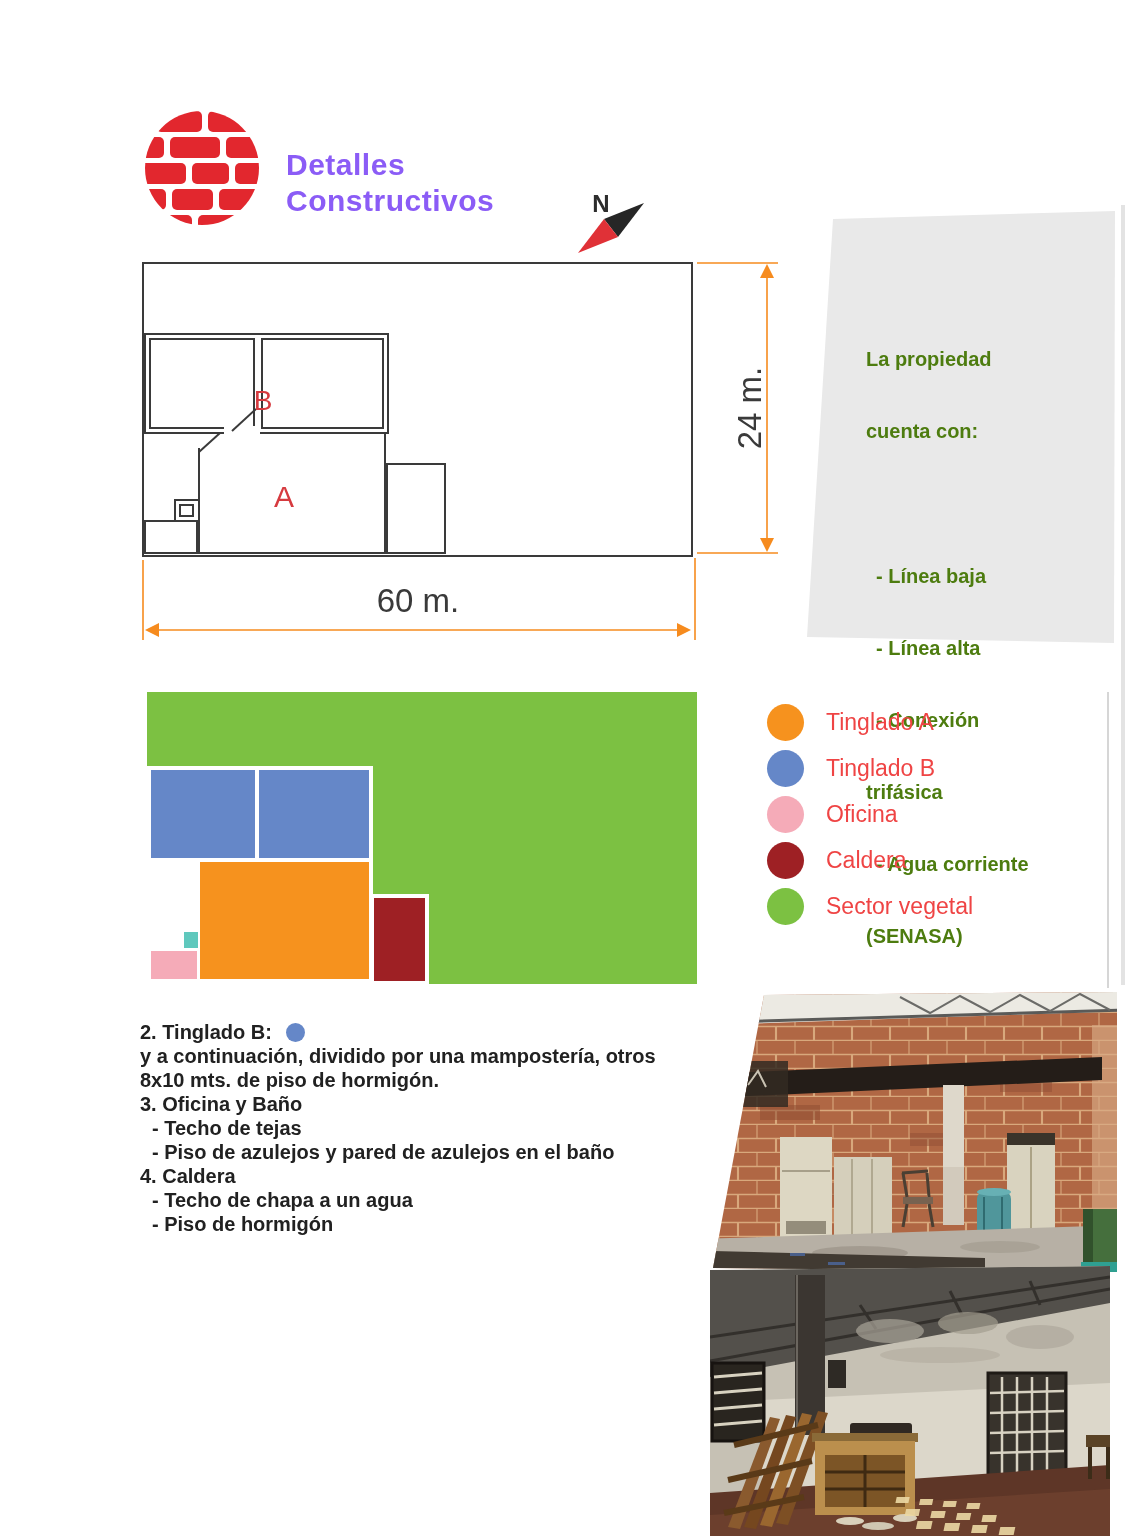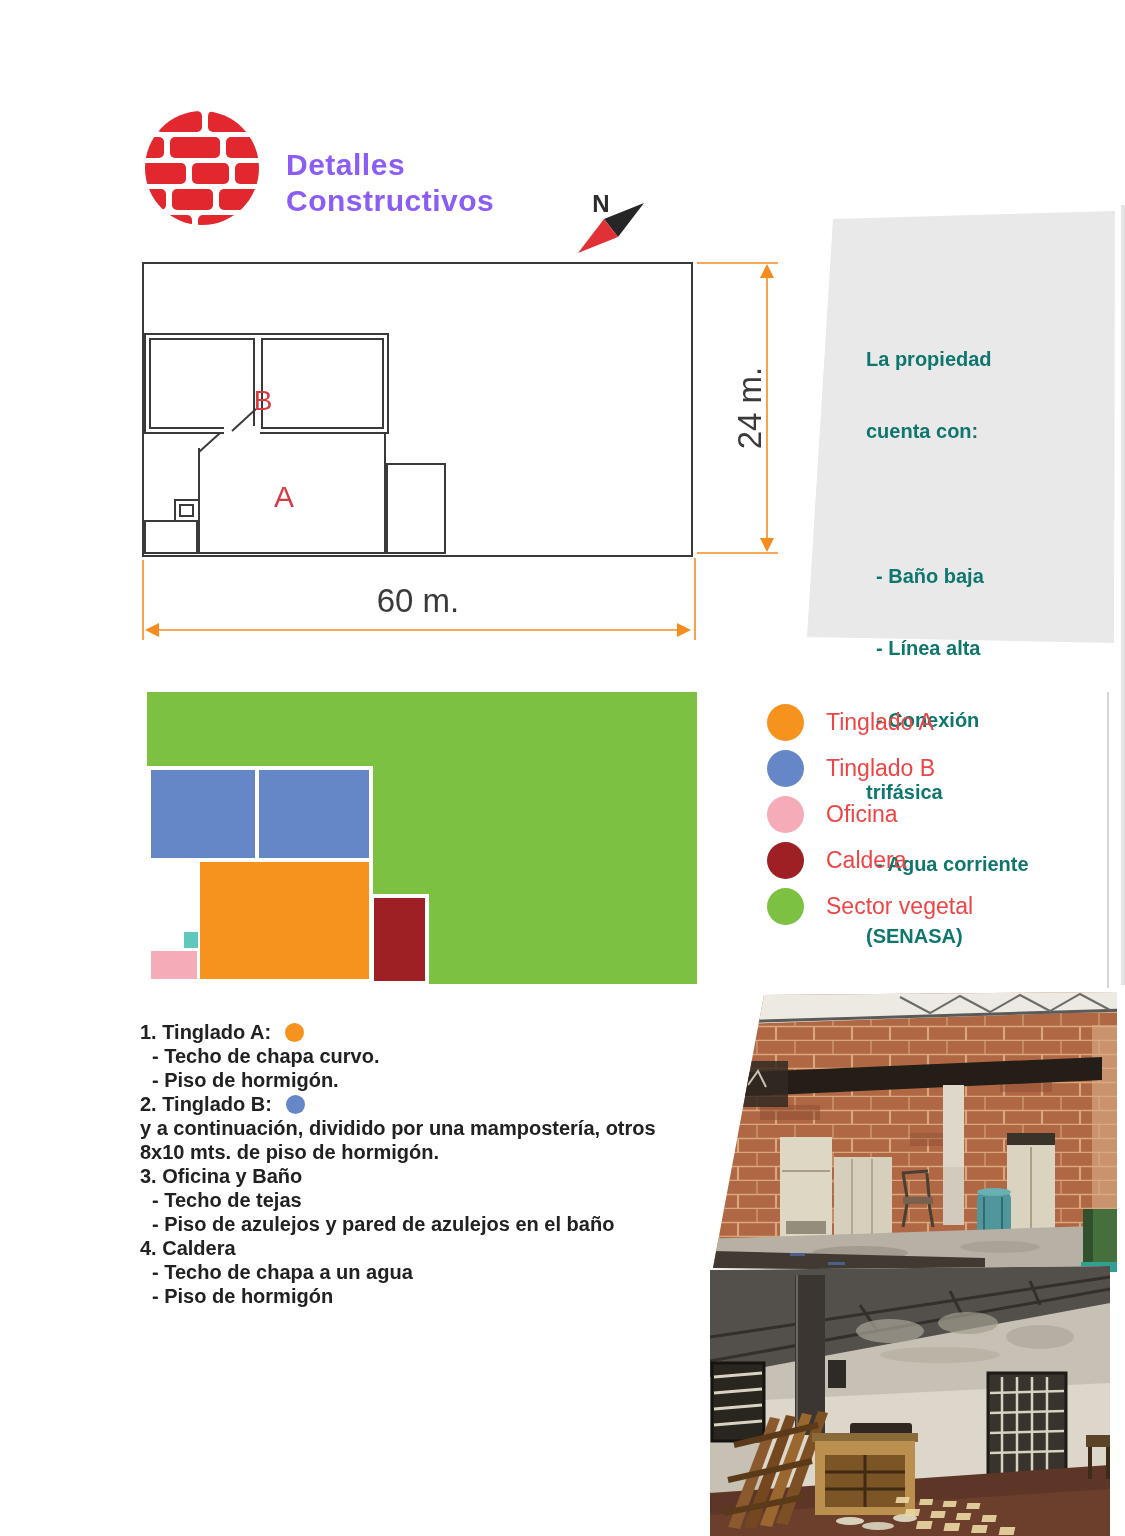--- a/index.html
+++ b/index.html
@@ -107,25 +107,25 @@
   <text x="418" y="612" font-size="33" fill="#3a3a3a" text-anchor="middle">60 m.</text>
   <text x="761" y="408" transform="rotate(-90 761 408)" font-size="33" fill="#3a3a3a" text-anchor="middle">24 m.</text>
 
   <g fill="currentColor" style="color: rgb(214, 58, 63);">
     <text x="263" y="410" font-size="28" text-anchor="middle">B</text>
     <text x="284" y="507" font-size="30" text-anchor="middle">A</text>
   </g>
 </svg>
 
 <div class="abs" id="prop-panel" style="background-color: rgb(233, 233, 233);"></div>
-<div class="abs" id="prop-text" style="color: #0f766e;">
+<div class="abs" id="prop-text" style="color: #4d7c0f;">
   <div>La propiedad</div>
   <div>cuenta con:</div>
   <div class="blank"></div>
-  <div class="indent">- Baño baja</div>
+  <div class="indent">- Línea baja</div>
   <div class="indent">- Línea alta</div>
   <div class="indent">- Conexión</div>
   <div>trifásica</div>
   <div class="indent">- Agua corriente</div>
   <div>(SENASA)</div>
 </div>
 
 <svg style="left:140px;top:685px" width="570" height="305" viewBox="140 685 570 305">
   <polygon points="147,692 697,692 697,984 429,984 429,894 373,894 373,766 147,766" style="fill: rgb(124, 193, 66);"></polygon>
   <rect x="151" y="770" width="104" height="88" style="fill: rgb(101, 135, 200);"></rect>
@@ -153,25 +153,20 @@
     <span class="lswatch" style="background-color: rgb(158, 32, 36);"></span>
     <span class="llabel">Caldera</span>
   </div>
   <div class="lrow">
     <span class="lswatch" style="background-color: rgb(124, 193, 66);"></span>
     <span class="llabel">Sector vegetal</span>
   </div>
 </div>
 
 <div class="abs" id="sections" style="color: rgb(33, 33, 33);">
-  <div class="section">
-    <div class="s-head"><span>1. Tinglado A:</span><span class="dot" style="background-color: rgb(246, 146, 30);"></span></div>
-    <div class="s-line dash-line">- Techo de chapa curvo.</div>
-    <div class="s-line dash-line">- Piso de hormigón.</div>
-  </div>
   <div class="section">
     <div class="s-head"><span>2. Tinglado B:</span><span class="dot" style="background-color: rgb(101, 135, 200);"></span></div>
     <div class="s-line">y a continuación, dividido por una mampostería, otros</div>
     <div class="s-line">8x10 mts. de piso de hormigón.</div>
   </div>
   <div class="section">
     <div class="s-head">3. Oficina y Baño</div>
     <div class="s-line dash-line">- Techo de tejas</div>
     <div class="s-line dash-line">- Piso de azulejos y pared de azulejos en el baño</div>
   </div>

